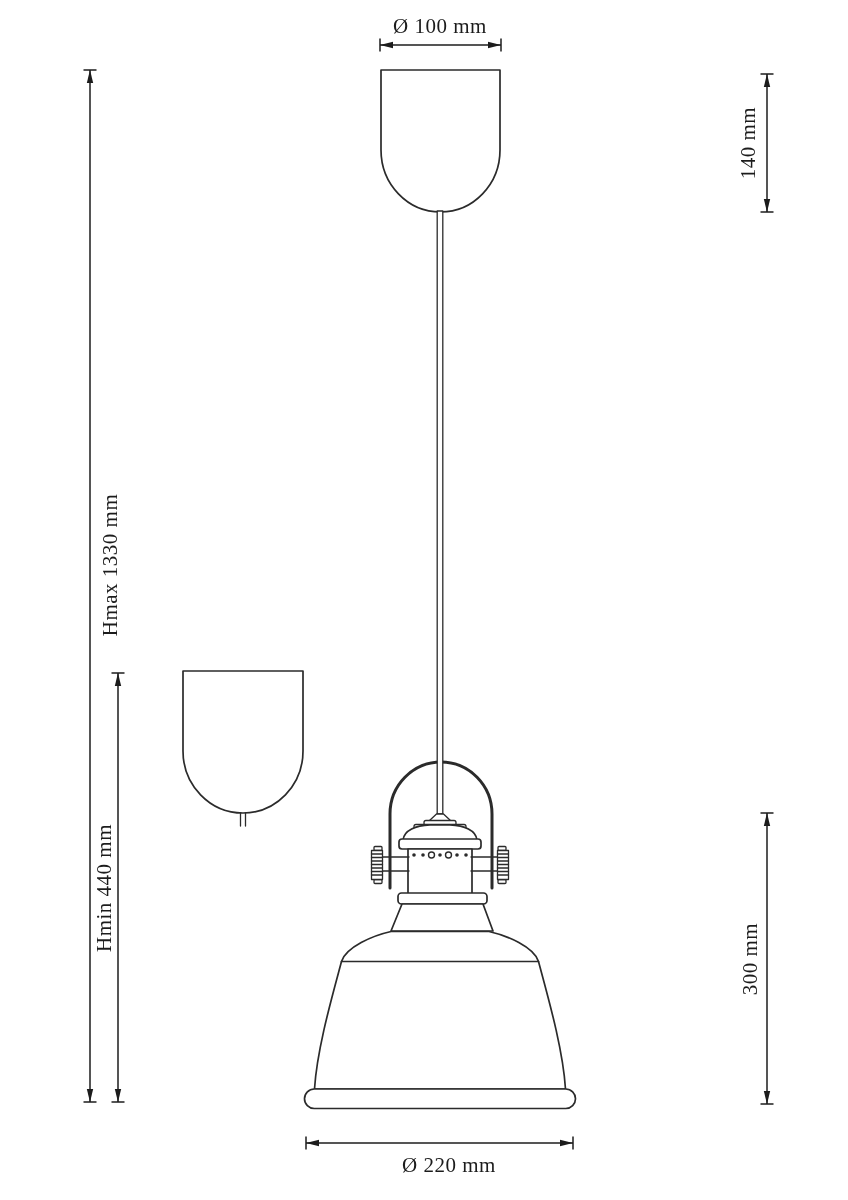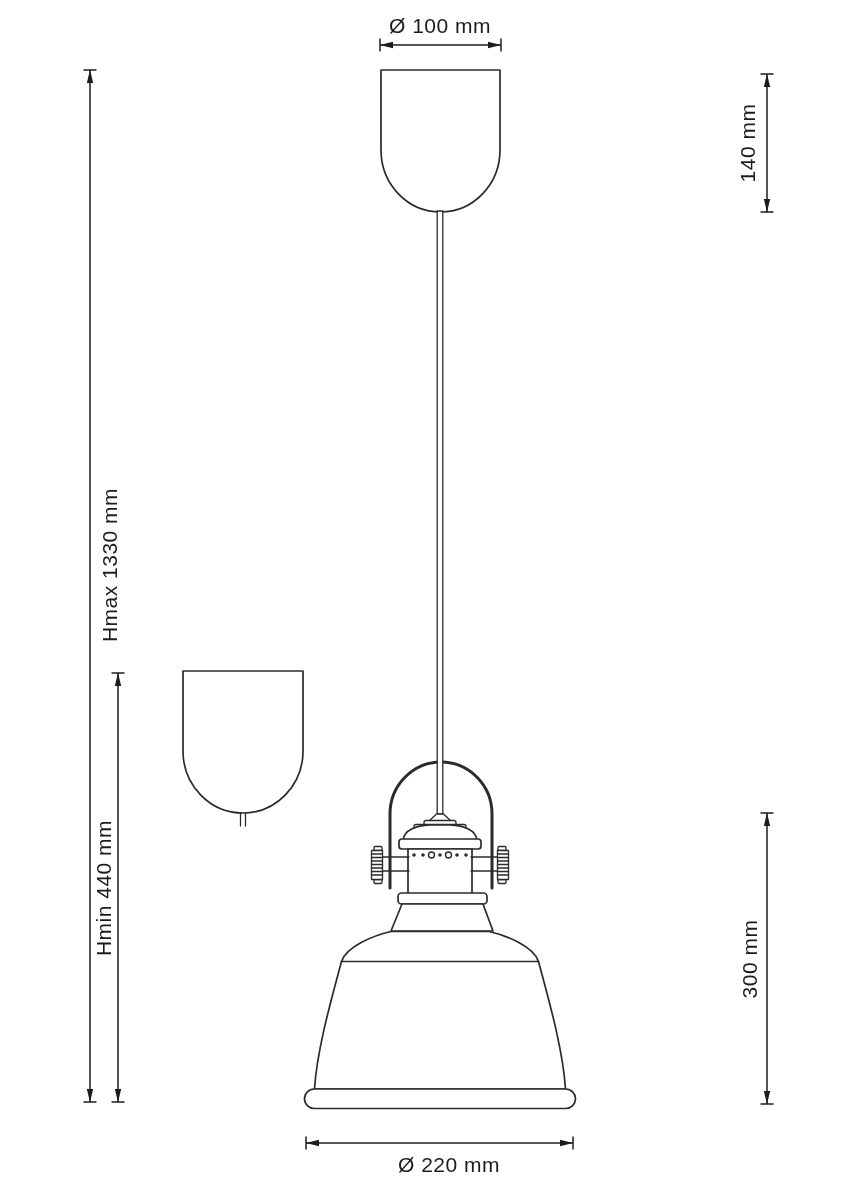--- a/index.html
+++ b/index.html
@@ -6,21 +6,21 @@
     --bg:#ffffff;
     --line:#2b2b2b;
     --text:#1c1c1c;
   }
   html,body{margin:0;padding:0;background:#f4f4f4;}
   .canvas{
     position:relative;
     width:848px;height:1200px;
     margin:0 auto;
     background:var(--bg);
-    font-family:Liberation Sans, sans-serif;
+    font-family:Liberation Serif, serif;
     overflow:hidden;
   }
   svg{display:block}
   .ln{fill:none;stroke:var(--line);stroke-width:1.7;stroke-linecap:round;stroke-linejoin:round;}
   .lnf{fill:#ffffff;stroke:var(--line);stroke-width:1.7;stroke-linejoin:round;}
   .thick{stroke-width:3;}
   .thin{stroke-width:1.3;}
   .dim{stroke:var(--text);stroke-width:1.5;fill:none;}
   .head{fill:var(--text);stroke:none;}
   .hole{fill:var(--line);}

